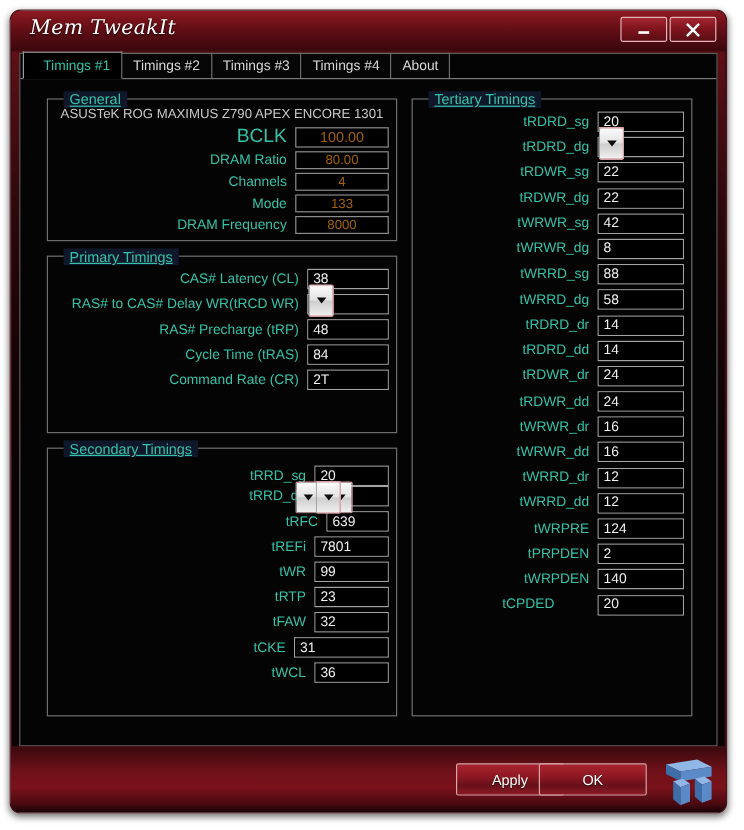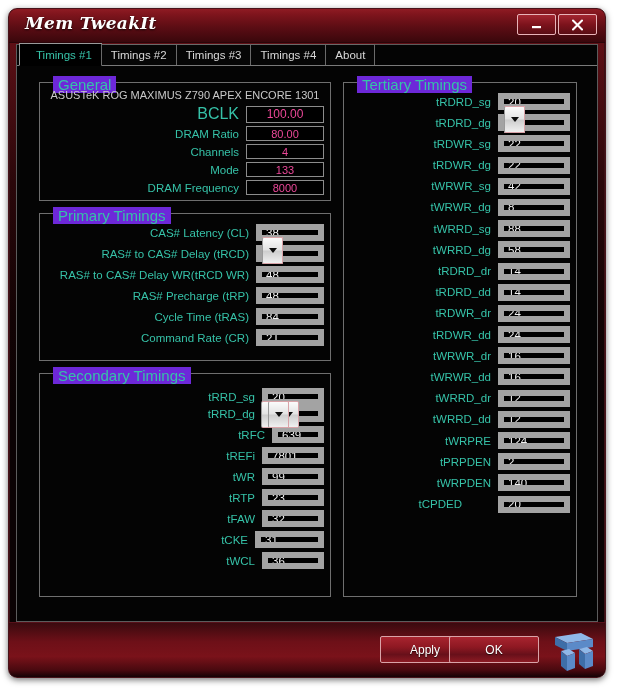--- a/index.html
+++ b/index.html
@@ -16,21 +16,21 @@
   }
   .titlebar{
     position:absolute;left:0;top:0;width:100%;height:33px;
     background:linear-gradient(180deg,#8f1b23 0%,#7d141c 18%,#5c0d14 55%,#3a070c 100%);
     border-bottom:1px solid #2a0509;
     border-top-left-radius:8px;border-top-right-radius:8px;
   }
   .title-text{
     position:absolute;left:16px;top:4px;
     font-family:"DejaVu Serif",serif;
-    font-style:italic;font-weight:bold;font-size:17px;color:#ffffff;
+    font-style:italic;font-weight:normal;font-size:17px;color:#ffffff;
     text-shadow:0 1px 2px rgba(0,0,0,.85);
     letter-spacing:.3px;
   }
   .winbtns{position:absolute;right:8px;top:5px;display:flex;gap:2px;}
   .winbtn{
     width:37px;height:19px;border:1px solid #e8b3b8;border-radius:2px;
     background:linear-gradient(180deg,#a32630 0%,#7d131c 50%,#5a0d14 100%);
     display:flex;align-items:center;justify-content:center;
     color:#ffffff;font-size:12px;line-height:1;cursor:pointer;
   }
@@ -56,39 +56,39 @@
     color:#36c2a8;background:#000000;border-color:#9a9a9a;
     border-bottom:1px solid #000000;margin-bottom:-1px;height:21px;padding-left:16px;
   }
   .tabfill{flex:1;border-bottom:1px solid transparent;}
 
   .page{position:absolute;left:0;top:21px;right:0;bottom:0;}
 
   
   .group{position:absolute;border:1px solid #6f6f6f;}
   .group > legend, .glabel{
-    position:absolute;top:-7px;left:13px;padding:0 5px;background:#6d28d9;
-    color:#36c2a8;font-size:15px;white-space:nowrap;
+    position:absolute;top:-7px;left:13px;padding:0 5px;background:#0f172a;
+    color:#36c2a8;font-size:12px;white-space:nowrap;text-decoration:underline;
   }
 
   .row{display:flex;align-items:center;justify-content:flex-end;}
   .lbl{
     color:#36c2a8;font-size:11.5px;text-align:right;white-space:nowrap;
     padding-right:7px;
   }
 
   
   .ro{
     width:78px;height:15px;background:#000;border:1px solid #8c8c8c;
-    color:#ec4899;font-size:11px;display:flex;align-items:center;
+    color:#a16207;font-size:11px;display:flex;align-items:center;
     justify-content:center;box-sizing:border-box;
   }
   
   .combo{
-    display:flex;height:17px;border:6px solid #a3a3a3;box-sizing:border-box;
+    display:flex;height:17px;border:1px solid #a3a3a3;box-sizing:border-box;
     background:#000;cursor:pointer;
   }
   .combo .val{
     flex:1;color:#f2f2f2;font-size:11.5px;display:flex;align-items:center;
     padding-left:4px;background:#000;overflow:hidden;white-space:nowrap;
   }
   .combo .btn{
     width:19px;border-left:1px solid #9a9a9a;
     background:linear-gradient(180deg,#fbfbfb 0%,#e3e3e3 48%,#cdcdcd 52%,#f0f0f0 100%);
     display:flex;align-items:center;justify-content:center;
@@ -181,29 +181,20 @@
             <div class="row" style="margin-bottom: 4px;">
               <div class="lbl">CAS# Latency (CL)</div>
               <div class="combo" style="width: 68px;">
                 <div class="val">38</div>
                 <div class="btn">
                   <div class="arrow"></div>
                 </div>
               </div>
             </div>
             <div class="row" style="margin-bottom: 4px;">
-              <div class="lbl">RAS# to CAS# Delay (tRCD)</div>
-              <div class="combo" style="width: 68px;">
-                <div class="val">48</div>
-                <div class="btn">
-                  <div class="arrow"></div>
-                </div>
-              </div>
-            </div>
-            <div class="row" style="margin-bottom: 4px;">
               <div class="lbl">RAS# to CAS# Delay WR(tRCD WR)</div>
               <div class="combo disabled" style="width: 68px;">
                 <div class="val">48</div>
                 <div class="btn">
                   <div class="arrow"></div>
                 </div>
               </div>
             </div>
             <div class="row" style="margin-bottom: 4px;">
               <div class="lbl">RAS# Precharge (tRP)</div>
@@ -296,21 +287,21 @@
               <div class="lbl">tFAW</div>
               <div class="combo" style="width: 62px;">
                 <div class="val">32</div>
                 <div class="btn">
                   <div class="arrow"></div>
                 </div>
               </div>
             </div>
             <div class="row" style="margin-bottom: 4px;">
               <div class="lbl">tCKE</div>
-              <div class="combo" style="width: 69px;">
+              <div class="combo" style="width: 79px;">
                 <div class="val">31</div>
                 <div class="btn">
                   <div class="arrow"></div>
                 </div>
               </div>
             </div>
             <div class="row" style="margin-bottom: 4px;">
               <div class="lbl">tWCL</div>
               <div class="combo" style="width: 62px;">
                 <div class="val">36</div>

